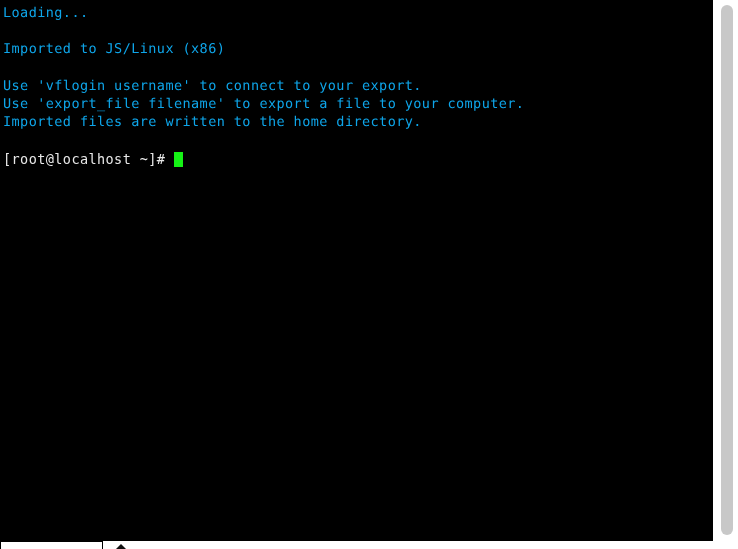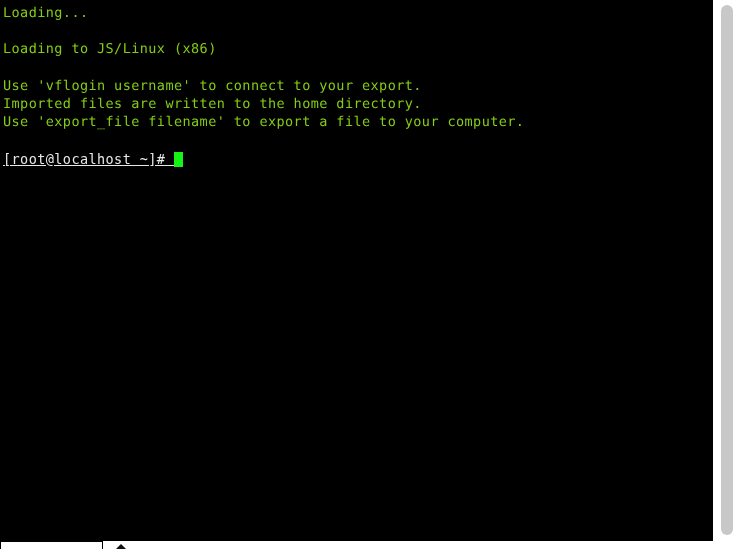--- a/index.html
+++ b/index.html
@@ -37,21 +37,21 @@
     left: 3px;
     top: 4px;
     width: 706px;
   }
 
   .term-line {
     font-family: "DejaVu Sans Mono", monospace;
     font-size: 13.5px;
     line-height: 18.2px;
     height: 18.2px;
-    color: #84cc16;
+    color: #0ea5e9;
     white-space: pre;
     letter-spacing: 0.42px;
     text-rendering: geometricPrecision;
   }
 
   .term-line.blank {
     color: transparent;
   }
 
   .prompt-line {
@@ -61,21 +61,20 @@
     height: 18.2px;
     white-space: pre;
     letter-spacing: 0.42px;
     color: #e8e8e8;
     display: block;
   }
 
   .prompt-text {
     color: #e8e8e8;
     white-space: pre;
-    text-decoration: underline;
   }
 
   .cursor-block {
     display: inline-block;
     width: 9px;
     height: 15px;
     background: #15f215;
     vertical-align: -3px;
   }
 
@@ -139,25 +138,25 @@
 </head>
 <body>
 
 <div id="page">
 
   <div id="terminal">
     <div id="terminal-screen">
 
       <div class="term-line">Loading...</div>
       <div class="term-line blank">&nbsp;</div>
-      <div class="term-line">Loading to JS/Linux (x86)</div>
+      <div class="term-line">Imported to JS/Linux (x86)</div>
       <div class="term-line blank">&nbsp;</div>
       <div class="term-line">Use 'vflogin username' to connect to your export.</div>
+      <div class="term-line">Use 'export_file filename' to export a file to your computer.</div>
       <div class="term-line">Imported files are written to the home directory.</div>
-      <div class="term-line">Use 'export_file filename' to export a file to your computer.</div>
       <div class="term-line blank">&nbsp;</div>
 
       <div class="prompt-line"><span class="prompt-text">[root@localhost ~]# </span><span class="cursor-block"></span></div>
 
     </div>
   </div>
 
   <div id="bottom-bar">
     <input id="command-input" type="text" placeholder="" style="">
     <div id="dropdown-caret"></div>

